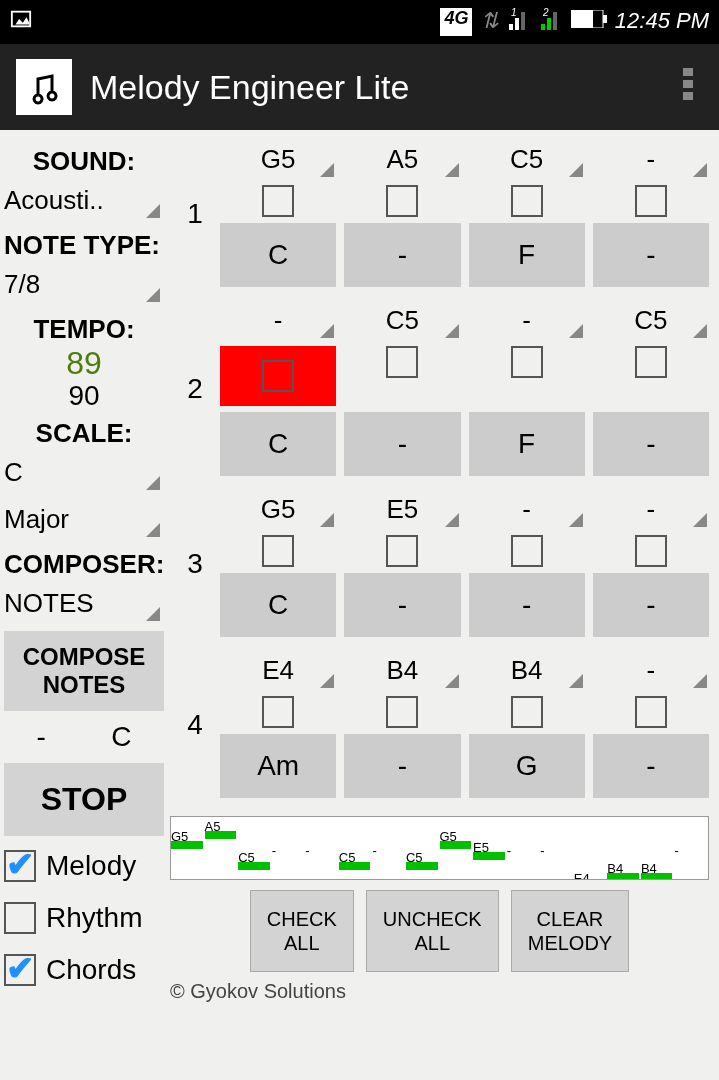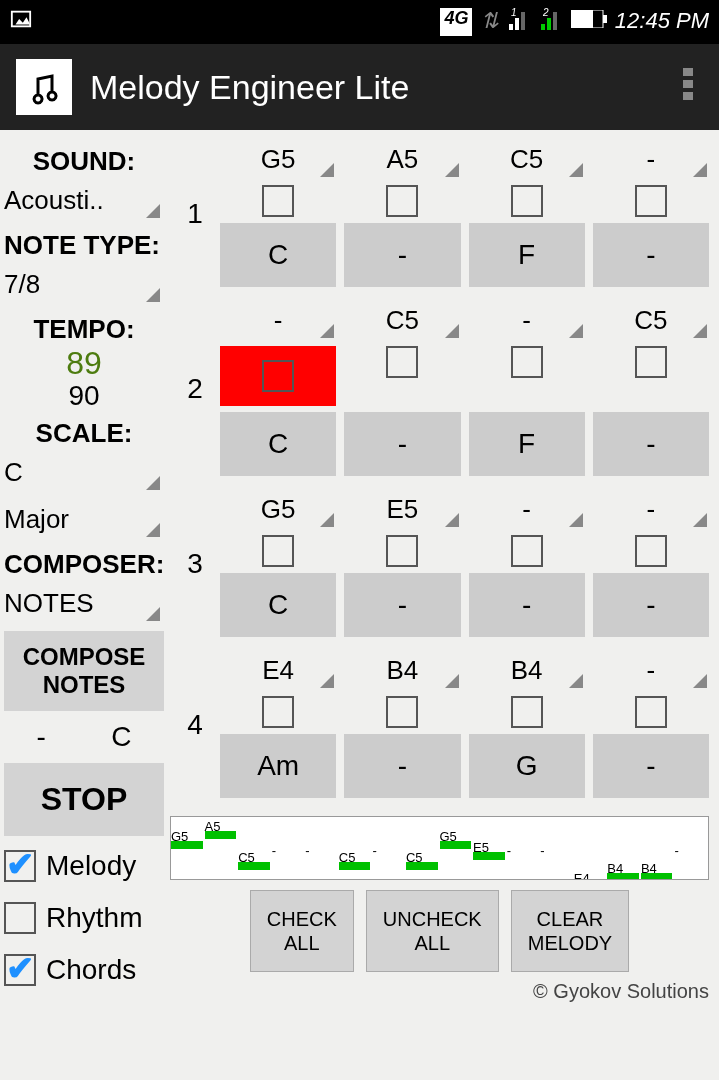--- a/index.html
+++ b/index.html
@@ -47,21 +47,21 @@
 .check-cell.red { background: #ff0000; padding: 14px 0; }
 .chord-cell { flex: 1; background: #ccc; text-align: center; font-size: 28px; padding: 16px 0; }
 
 .piano-roll { margin: 10px 0 6px 0; height: 64px; border: 1px solid #999; background: #fff; position: relative; overflow: hidden; font-size: 12px; }
 .pr-note { position: absolute; background: #00c000; height: 8px; }
 .pr-label { position: absolute; font-size: 13px; }
 
 .bottom-btns { display: flex; gap: 12px; justify-content: center; padding: 4px 0; }
 .bot-btn { background: #d3d3d3; border: 1px solid #aaa; font-size: 20px; padding: 16px 16px; text-align: center; line-height: 1.2; }
 
-.footer { text-align: right; font-size: 20px; color: #444; padding: 4px 0; }
+.footer { text-align: left; font-size: 20px; color: #444; padding: 4px 0; }
 </style>
 </head>
 <body>
 
 <div class="status-bar">
   <div class="status-left">
     <span>
       <svg width="22" height="22" viewBox="0 0 24 24">
           <rect x="2" y="4" width="20" height="16" fill="none" stroke="#fff" stroke-width="2"></rect>
           <polygon points="6,18 10,12 14,16 18,10 22,18" fill="#fff"></polygon>

